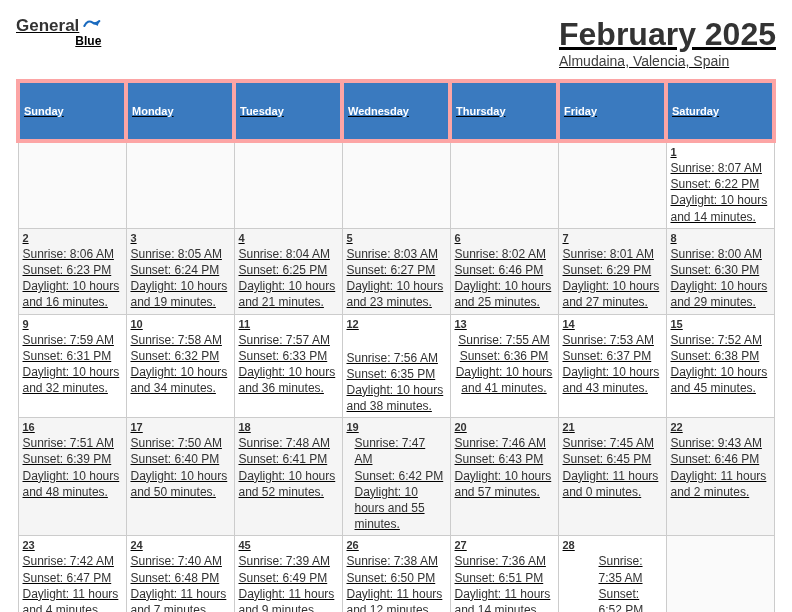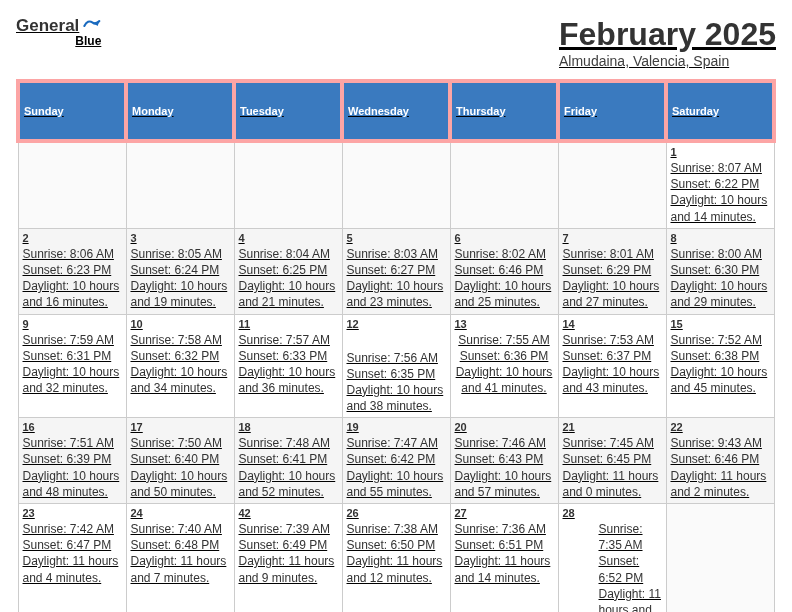--- a/index.html
+++ b/index.html
@@ -238,21 +238,21 @@
 Daylight: 10 hours and 50 minutes.</div>
           </td>
           <td>
             <span class="cell-num">18</span>
             <div class="cell-info" style="white-space: pre-line;">Sunrise: 7:48 AM
 Sunset: 6:41 PM
 Daylight: 10 hours and 52 minutes.</div>
           </td>
           <td>
             <span class="cell-num">19</span>
-            <div class="cell-info" style="white-space: pre-line;">Sunrise: 7:47 AM
+            <div class="cell-info" style="white-space: pre-line; margin-left: 8px;">Sunrise: 7:47 AM
 Sunset: 6:42 PM
 Daylight: 10 hours and 55 minutes.</div>
           </td>
           <td>
             <span class="cell-num">20</span>
             <div class="cell-info" style="white-space: pre-line;">Sunrise: 7:46 AM
 Sunset: 6:43 PM
 Daylight: 10 hours and 57 minutes.</div>
           </td>
           <td>
@@ -275,21 +275,21 @@
 Sunset: 6:47 PM
 Daylight: 11 hours and 4 minutes.</div>
           </td>
           <td>
             <span class="cell-num">24</span>
             <div class="cell-info" style="white-space: pre-line;">Sunrise: 7:40 AM
 Sunset: 6:48 PM
 Daylight: 11 hours and 7 minutes.</div>
           </td>
           <td>
-            <span class="cell-num">42</span>
+            <span class="cell-num">45</span>
             <div class="cell-info" style="white-space: pre-line;">Sunrise: 7:39 AM
 Sunset: 6:49 PM
 Daylight: 11 hours and 9 minutes.</div>
           </td>
           <td>
             <span class="cell-num">26</span>
             <div class="cell-info" style="white-space: pre-line;">Sunrise: 7:38 AM
 Sunset: 6:50 PM
 Daylight: 11 hours and 12 minutes.</div>
           </td>

